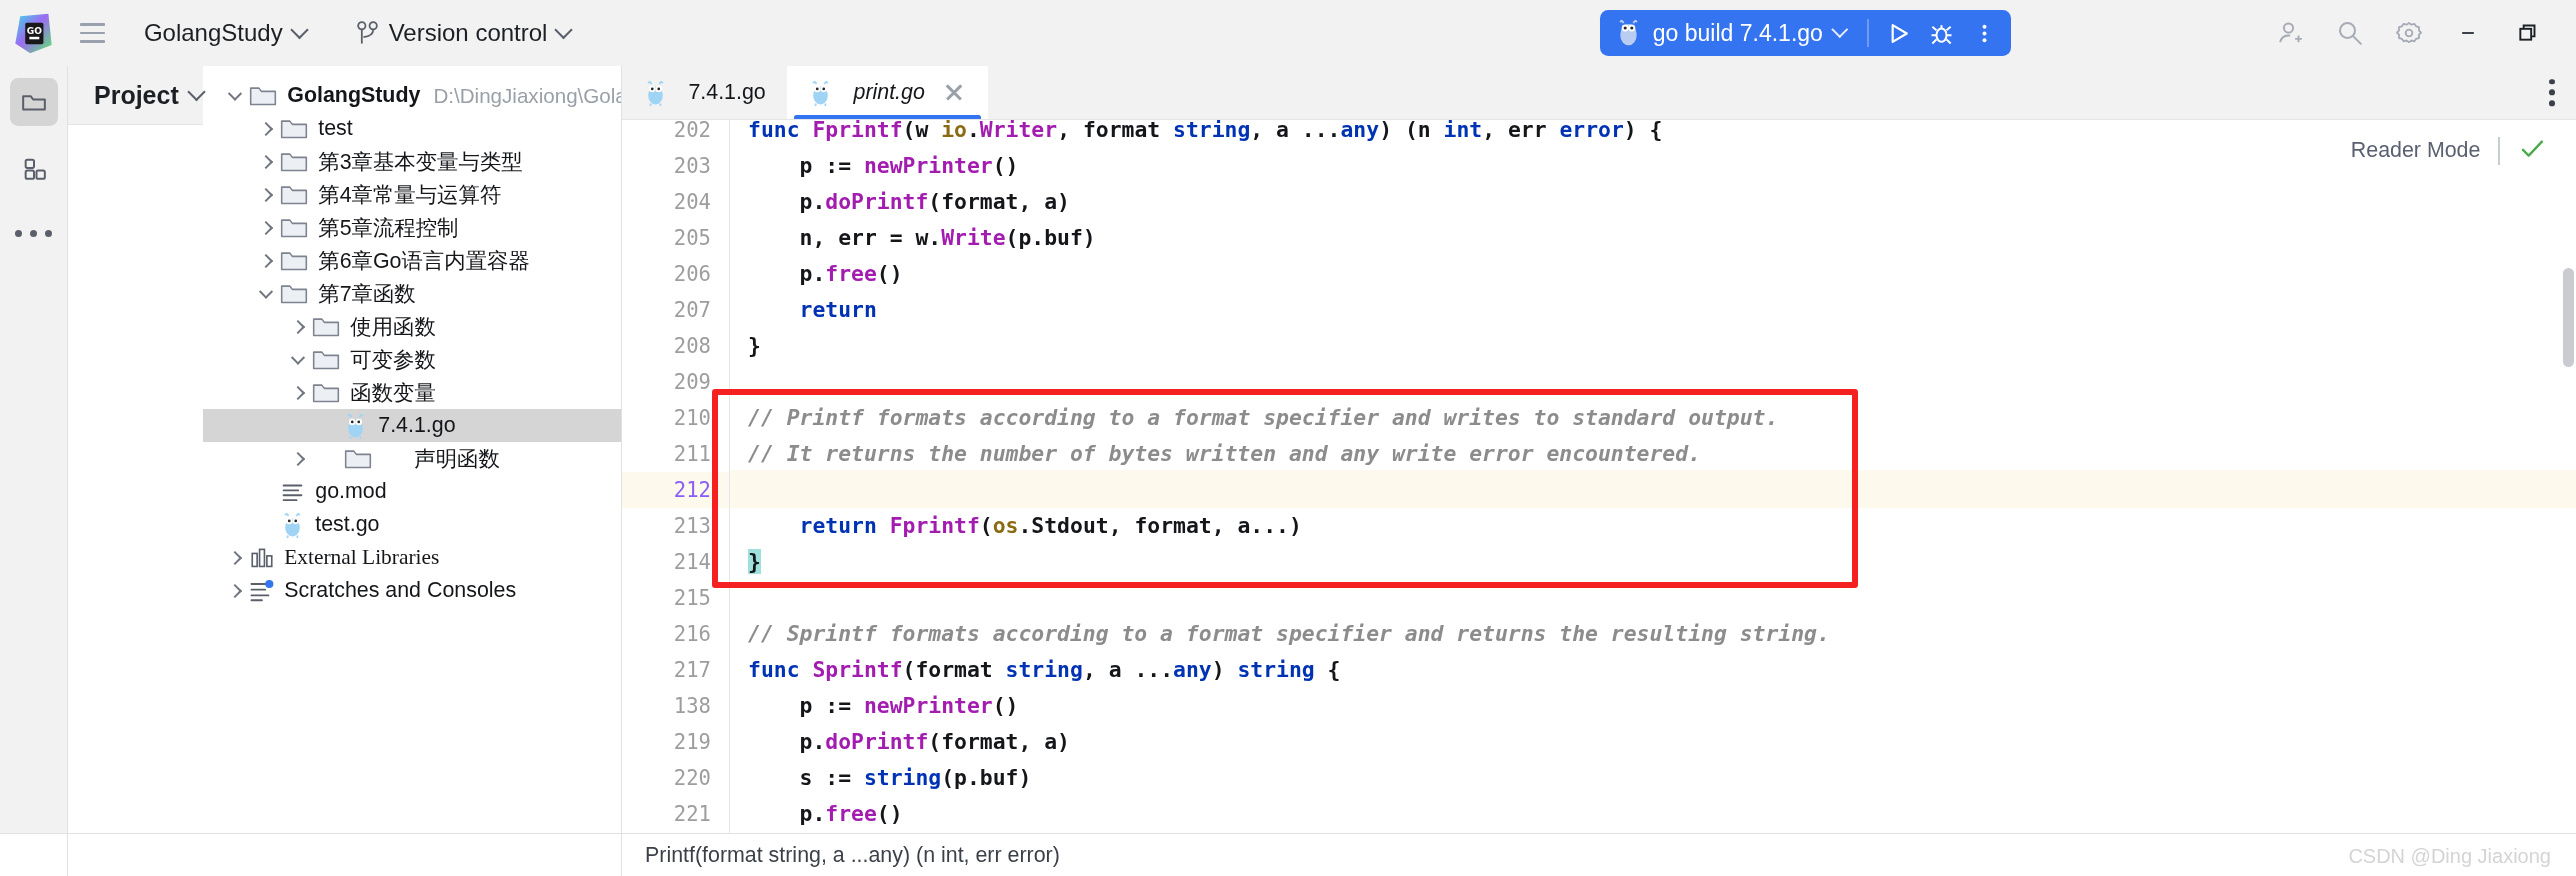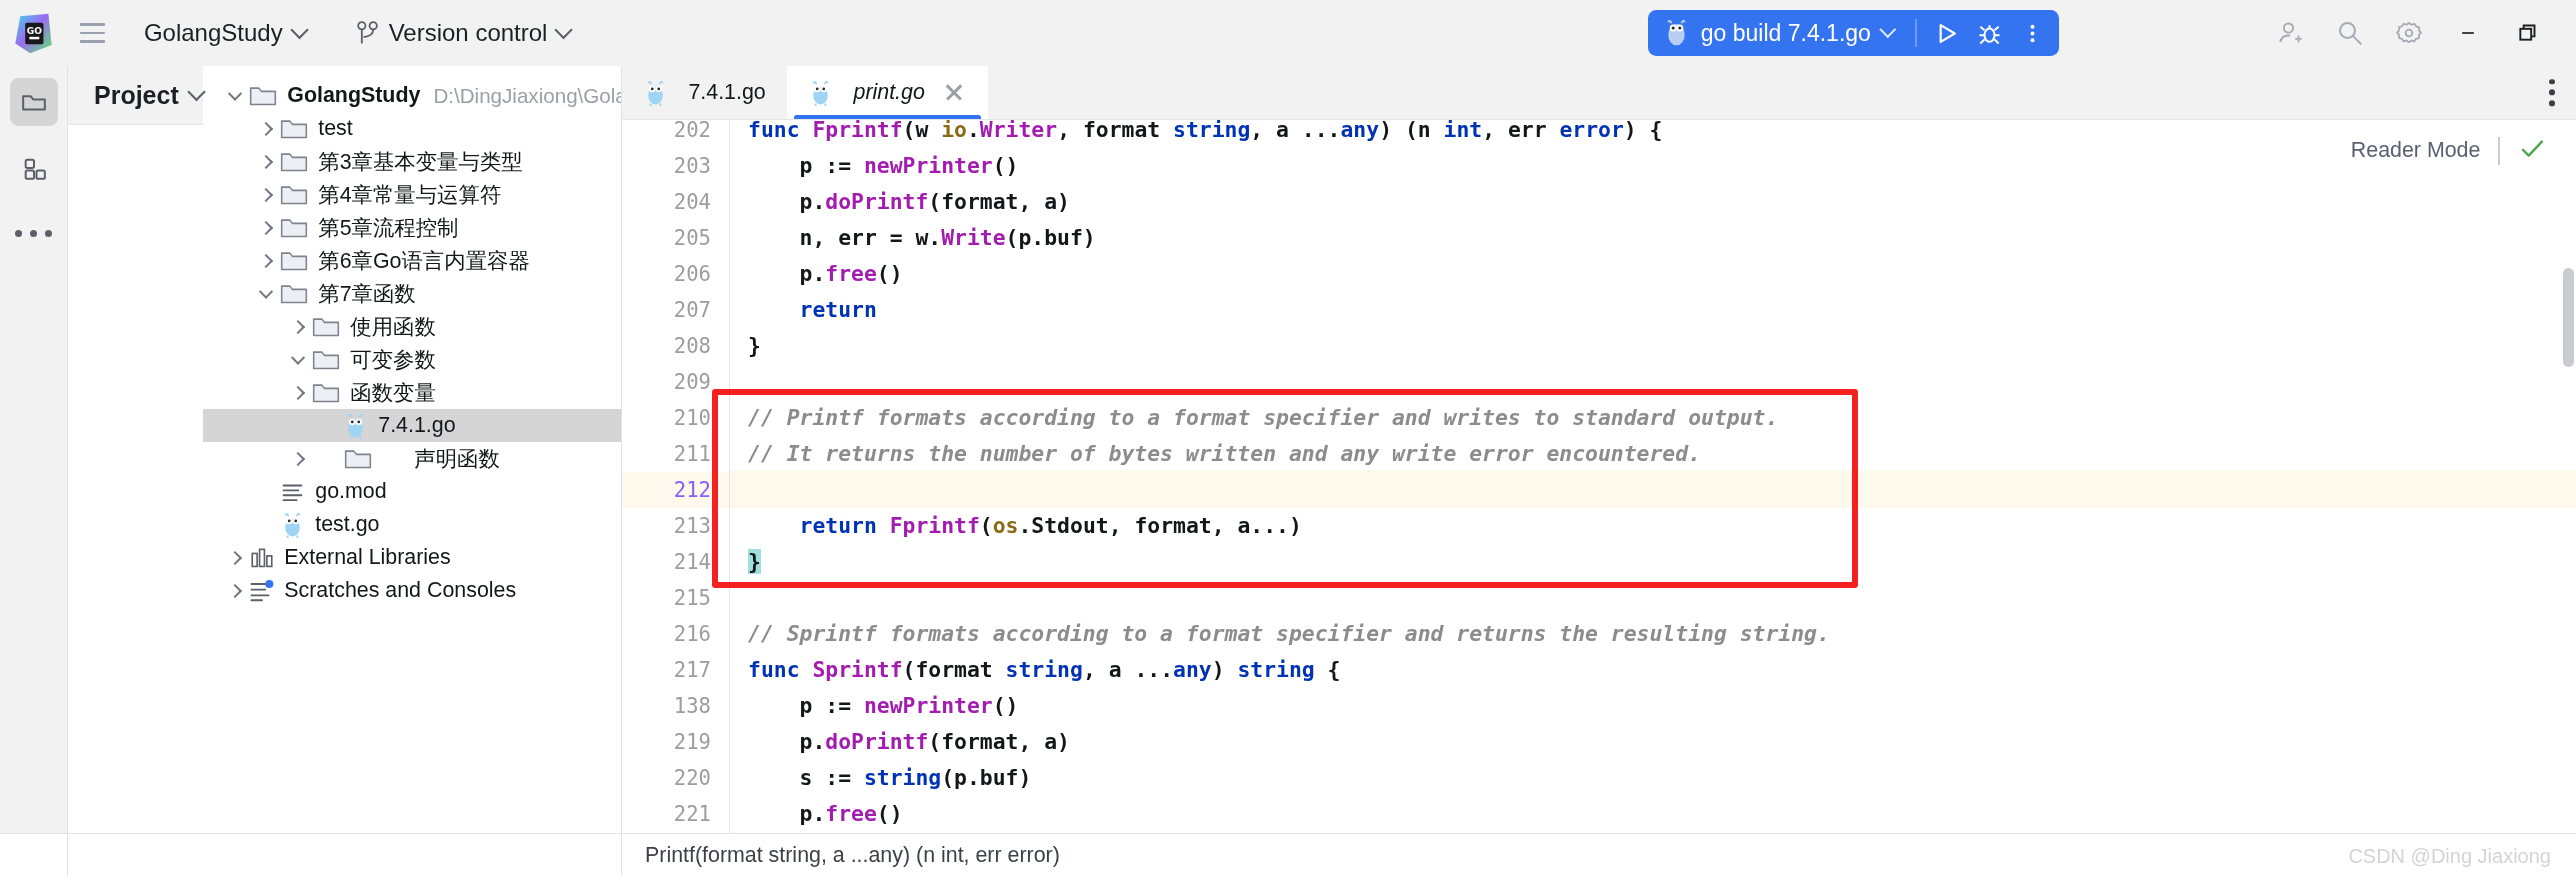--- a/index.html
+++ b/index.html
@@ -61,21 +61,21 @@
     border-right: 2.5px solid #5a5f6a;
     border-bottom: 2.5px solid #5a5f6a;
     transform: rotate(45deg) translate(-2.5px,-2.5px);
     flex: 0 0 auto;
   }
   .branch-icon { width: 23px; height: 26px; flex: 0 0 23px; }
 
   
   .run-widget {
     position: absolute;
-    left: 1648px; top: 10px;
+    left: 1600px; top: 10px;
     height: 46px;
     background: #3574f0;
     border-radius: 8.2px;
     display: flex; align-items: center;
     padding: 0 5px 0 13px;
     gap: 0;
   }
   .rw-config {
     display: flex; align-items: center; gap: 11.5px;
     padding: 0 13px 0 3.3px; height: 40px;
@@ -583,21 +583,21 @@
     <circle cx="11" cy="11" r="4" fill="#ffffff"></circle>
                 <circle cx="19" cy="11" r="4" fill="#ffffff"></circle>
     <circle cx="11" cy="11" r="1.7" fill="#2a2a2a"></circle>
                 <circle cx="19" cy="11" r="1.7" fill="#2a2a2a"></circle>
     <path d="M6 4 Q8 0 10 5" stroke="#9fd4f5" stroke-width="2.2" fill="none"></path>
     <path d="M24 4 Q22 0 20 5" stroke="#9fd4f5" stroke-width="2.2" fill="none"></path>
     <path d="M9 29 L9 32 M21 29 L21 32" stroke="#9fd4f5" stroke-width="2.2"></path>
               </svg></span>
             <span class="node-label">test.go</span>
           </div>
-          <div class="node" style="padding-left: 18px;">
+          <div class="node" style="padding-left: 18px; font-family: Liberation Serif, serif;">
             <span class="twisty">
               <span class="tw-r"></span>
             </span>
             <span class="file-ico"><svg viewBox="0 0 32 30" width="26" height="25">
     <rect x="4" y="10" width="6" height="16" fill="none" stroke="#5a5f6a" stroke-width="2"></rect>
     <rect x="13" y="5" width="6" height="21" fill="none" stroke="#5a5f6a" stroke-width="2"></rect>
     <rect x="22" y="13" width="6" height="13" fill="none" stroke="#5a5f6a" stroke-width="2"></rect>
               </svg></span>
             <span class="node-label">External Libraries</span>
           </div>

